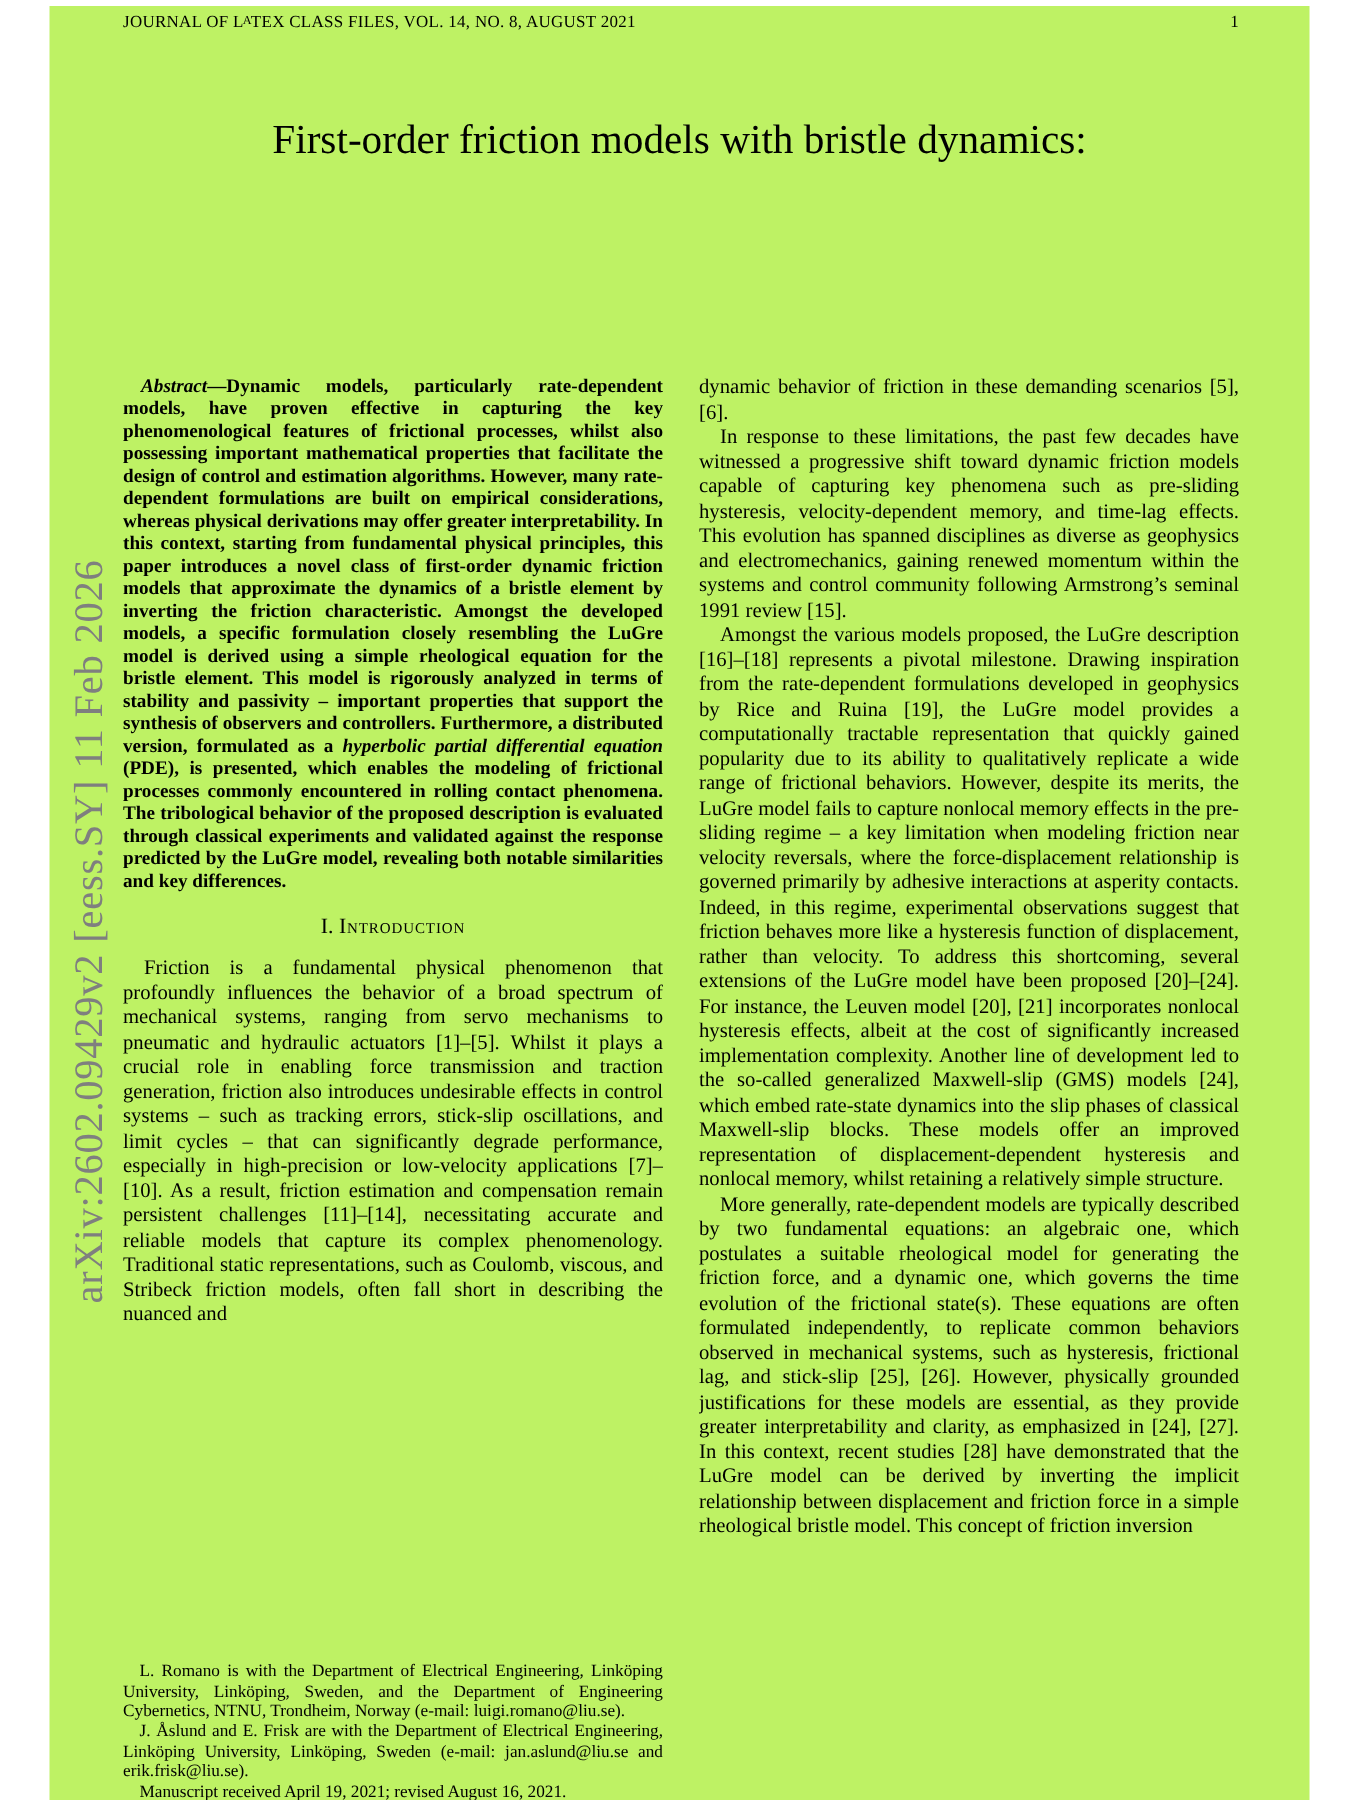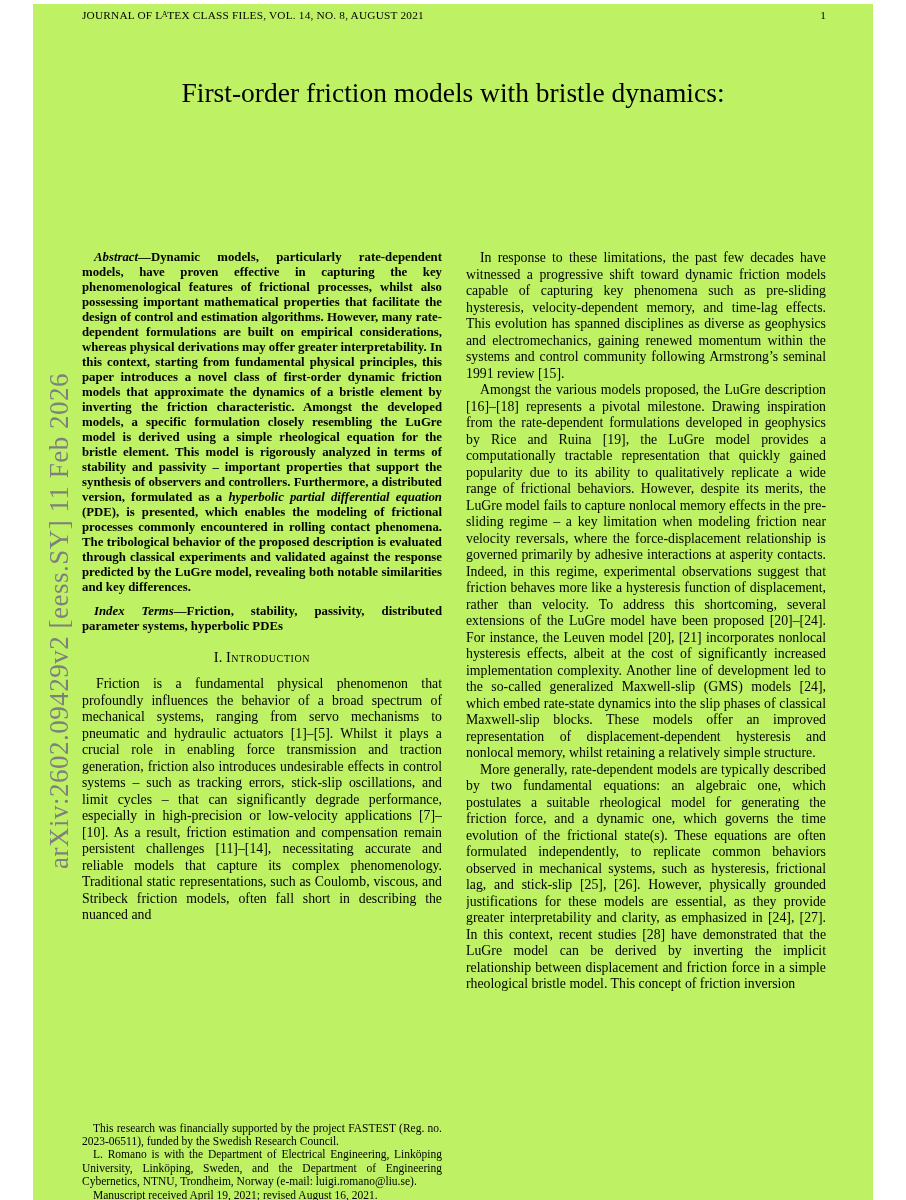--- a/index.html
+++ b/index.html
@@ -68,33 +68,33 @@
   <h1 class="paper-title">
     <span>First-order friction models with bristle dynamics:</span><br>
   </h1>
 
 
   <div class="columns">
 
     <div class="col col-left">
       <p class="abstract-para"><span class="lead-italic">Abstract</span><span>—Dynamic models, particularly rate-dependent models, have proven effective in capturing the key phenomenological features of frictional processes, whilst also possessing important mathematical properties that facilitate the design of control and estimation algorithms. However, many rate-dependent formulations are built on empirical considerations, whereas physical derivations may offer greater interpretability. In this context, starting from fundamental physical principles, this paper introduces a novel class of first-order dynamic friction models that approximate the dynamics of a bristle element by inverting the friction characteristic. Amongst the developed models, a specific formulation closely resembling the LuGre model is derived using a simple rheological equation for the bristle element. This model is rigorously analyzed in terms of stability and passivity – important properties that support the synthesis of observers and controllers. Furthermore, a distributed version, formulated as a </span><span class="ital">hyperbolic partial differential equation</span><span> (PDE), is presented, which enables the modeling of frictional processes commonly encountered in rolling contact phenomena. The tribological behavior of the proposed description is evaluated through classical experiments and validated against the response predicted by the LuGre model, revealing both notable similarities and key differences.</span></p>
 
-      <p class="index-terms-para"><span class="lead-italic">Index Terms</span><span>—Friction, stability, passivity, distributed parameter systems, hyperbolic PDEs</span></p>
 
       <h2 class="section-heading"><span>I.</span> <span class="smallcaps">Introduction</span></h2>
 
       <p class="body-para">Friction is a fundamental physical phenomenon that profoundly influences the behavior of a broad spectrum of mechanical systems, ranging from servo mechanisms to pneumatic and hydraulic actuators [1]–[5]. Whilst it plays a crucial role in enabling force transmission and traction generation, friction also introduces undesirable effects in control systems – such as tracking errors, stick-slip oscillations, and limit cycles – that can significantly degrade performance, especially in high-precision or low-velocity applications [7]–[10]. As a result, friction estimation and compensation remain persistent challenges [11]–[14], necessitating accurate and reliable models that capture its complex phenomenology. Traditional static representations, such as Coulomb, viscous, and Stribeck friction models, often fall short in describing the nuanced and</p>
 
       <div class="footnotes">
-        <p>This research was financially supported by the project FASTEST (Reg. no. 2023-06511), funded by the Swedish Research Council.</p>
         <p>L. Romano is with the Department of Electrical Engineering, Linköping University, Linköping, Sweden, and the Department of Engineering Cybernetics, NTNU, Trondheim, Norway (e-mail: luigi.romano@liu.se).</p>
+        <p>J. Åslund and E. Frisk are with the Department of Electrical Engineering, Linköping University, Linköping, Sweden (e-mail: jan.aslund@liu.se and erik.frisk@liu.se).</p>
         <p>Manuscript received April 19, 2021; revised August 16, 2021.</p>
       </div>
     </div>
 
     <div class="col col-right">
+      <p class="body-para no-indent">dynamic behavior of friction in these demanding scenarios [5], [6].</p>
       <p class="body-para">In response to these limitations, the past few decades have witnessed a progressive shift toward dynamic friction models capable of capturing key phenomena such as pre-sliding hysteresis, velocity-dependent memory, and time-lag effects. This evolution has spanned disciplines as diverse as geophysics and electromechanics, gaining renewed momentum within the systems and control community following Armstrong’s seminal 1991 review [15].</p>
       <p class="body-para">Amongst the various models proposed, the LuGre description [16]–[18] represents a pivotal milestone. Drawing inspiration from the rate-dependent formulations developed in geophysics by Rice and Ruina [19], the LuGre model provides a computationally tractable representation that quickly gained popularity due to its ability to qualitatively replicate a wide range of frictional behaviors. However, despite its merits, the LuGre model fails to capture nonlocal memory effects in the pre-sliding regime – a key limitation when modeling friction near velocity reversals, where the force-displacement relationship is governed primarily by adhesive interactions at asperity contacts. Indeed, in this regime, experimental observations suggest that friction behaves more like a hysteresis function of displacement, rather than velocity. To address this shortcoming, several extensions of the LuGre model have been proposed [20]–[24]. For instance, the Leuven model [20], [21] incorporates nonlocal hysteresis effects, albeit at the cost of significantly increased implementation complexity. Another line of development led to the so-called generalized Maxwell-slip (GMS) models [24], which embed rate-state dynamics into the slip phases of classical Maxwell-slip blocks. These models offer an improved representation of displacement-dependent hysteresis and nonlocal memory, whilst retaining a relatively simple structure.</p>
       <p class="body-para">More generally, rate-dependent models are typically described by two fundamental equations: an algebraic one, which postulates a suitable rheological model for generating the friction force, and a dynamic one, which governs the time evolution of the frictional state(s). These equations are often formulated independently, to replicate common behaviors observed in mechanical systems, such as hysteresis, frictional lag, and stick-slip [25], [26]. However, physically grounded justifications for these models are essential, as they provide greater interpretability and clarity, as emphasized in [24], [27]. In this context, recent studies [28] have demonstrated that the LuGre model can be derived by inverting the implicit relationship between displacement and friction force in a simple rheological bristle model. This concept of friction inversion</p>
     </div>
 
   </div>
 </div>
 
 </body></html>

